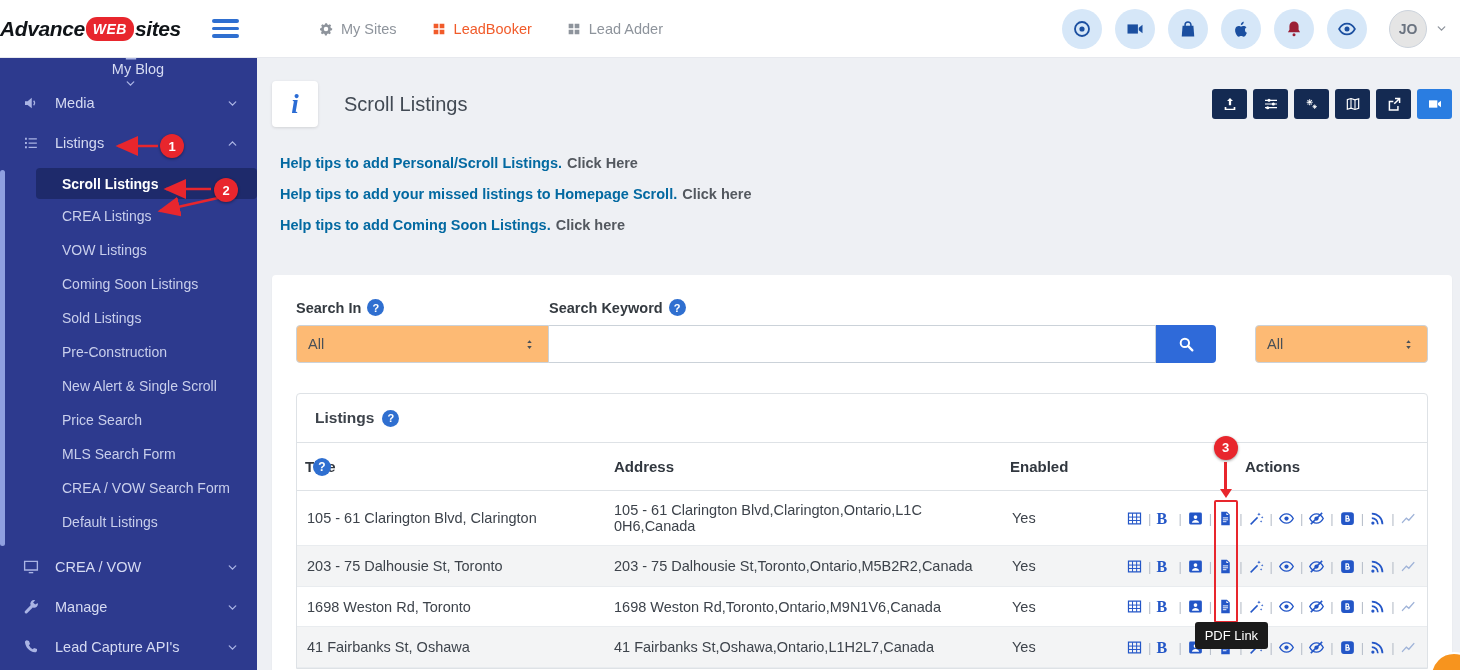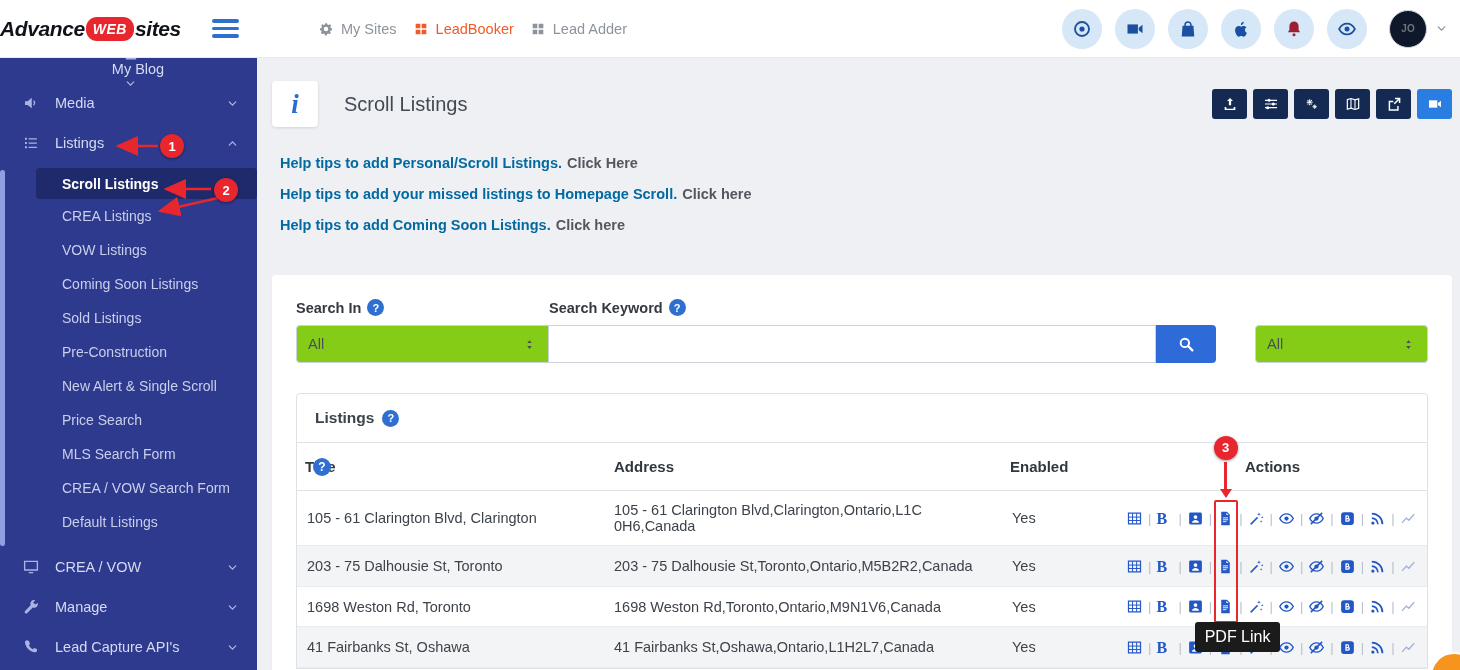--- a/index.html
+++ b/index.html
@@ -7,31 +7,31 @@
   body { font-family:"Liberation Sans", sans-serif; }
   .app { position:relative; width:1460px; height:670px; overflow:hidden; background:#eef0f4; }
 
   
   .topbar { position:absolute; top:0; left:0; right:0; height:58px; background:#fff; border-bottom:1px solid #e7e9ee; display:flex; align-items:center; z-index:20; }
   .logo { display:flex; align-items:center; padding-left:0; width:196px; cursor:pointer;font-style:italic; }
   .logo-p1,.logo-p2 { font-size:21px; font-weight:800; color:#101418; letter-spacing:-0.4px; }
   .logo-badge { background:#e8262d; color:#fff; font-size:14px; font-weight:700; padding:4px 7px; border-radius:11px; margin:0 1px; letter-spacing:.5px; }
   .hamburger { margin-left:16px; width:30px; height:24px; background:none; border:none; cursor:pointer; display:flex; flex-direction:column; justify-content:center; gap:4px; }
   .hamburger span { display:block; width:27px; height:3.5px; background:#2f6fd0; border-radius:2px; }
-  .topnav { display:flex; align-items:center; gap:16px; margin-left:76px; }
+  .topnav { display:flex; align-items:center; gap:34px; margin-left:76px; }
   .topnav-item { display:flex; align-items:center; gap:7px; color:#8e949c; font-size:14.5px; cursor:pointer; text-decoration:none; }
   .topnav-item .ic { width:16px; height:16px; }
   .topnav-item.orange { color:#f15b2a; }
   .top-right { margin-left:auto; display:flex; align-items:center; padding-right:12px; }
   .circles { display:flex; align-items:center; gap:13px; }
   .circle-btn { width:40px; height:40px; border-radius:50%; background:#d6e7f8; border:none; cursor:pointer; display:flex; align-items:center; justify-content:center; color:#1b4fa0; }
   .circle-btn .ic { width:20px; height:20px; }
   .circle-btn.bell { color:#9b1f35; }
   .avatar-wrap { display:flex; align-items:center; gap:8px; margin-left:22px; cursor:pointer; }
-  .avatar { width:38px; height:38px; border-radius:50%; border:1.5px solid #ccd3dc; background:#0f172a; color:#6a7380; font-size:10px; font-weight:700; display:flex; align-items:center; justify-content:center; }
+  .avatar { width:38px; height:38px; border-radius:50%; border:1.5px solid #ccd3dc; background:#e5e5e5; color:#6a7380; font-size:14px; font-weight:700; display:flex; align-items:center; justify-content:center; }
   .av-chev { width:13px; height:13px; color:#8e949c; }
 
   
   .body-row { position:absolute; top:58px; left:0; right:0; bottom:0; display:flex; }
   .sidebar { width:257px; flex-shrink:0; background:#2d3a8e; position:relative; overflow:hidden; }
   .side-scroll { position:absolute; left:0; top:112px; width:5px; height:376px; background:#8fa0e0; border-radius:3px; z-index:2; }
   .side-item { height:40px; display:flex; align-items:center; padding:0 18px 0 22px; color:#d5daf2; font-size:14.5px; cursor:pointer; }
   .side-item:first-child { margin-top:-15px;flex-direction:column; }
   .si-icon { width:18px; height:18px; color:#aab4e4; flex-shrink:0; }
   .si-icon .ic { width:18px; height:18px; }
@@ -60,21 +60,21 @@
   .help-red { color:#0369a1; }
   .help-link { color:#53585f; margin-left:5px; cursor:pointer; }
 
   
   .card { margin-top:40px; background:#fff; border-radius:4px; box-shadow:0 1px 2px rgba(0,0,0,.05); padding:24px; height:600px; }
   .labels-row { display:flex; margin-bottom:9px; }
   .label-cell { display:flex; align-items:center; gap:6px; font-size:14.5px; font-weight:700; color:#343a40; }
   .label-cell.w1 { width:253px; }
   .qmark { display:inline-flex; width:17px; height:17px; border-radius:50%; background:#2f6fd0; color:#fff; font-size:11px; font-weight:700; align-items:center; justify-content:center; flex-shrink:0; cursor:pointer; }
   .controls-row { display:flex; height:38px; }
-  .sel { border:1px solid #cbd2d9; display:flex; align-items:center; justify-content:space-between; padding:0 11px; color:#495057; font-size:14.5px; cursor:pointer; background:#84cc16; }
+  .sel { border:1px solid #cbd2d9; display:flex; align-items:center; justify-content:space-between; padding:0 11px; color:#495057; font-size:14.5px; cursor:pointer; background:#fdba74; }
   .sel1 { width:253px; border-radius:4px 0 0 4px; }
   .sel2 { width:173px; border-radius:4px; }
   .sel-caret { width:15px; height:15px; color:#495057; }
   .sel-caret .ic { width:15px; height:15px; }
   .kw-input { flex:1; border:1px solid #cbd2d9; border-left:none; padding:0 12px; font-size:15px; color:#333; outline:none; font-family:"Liberation Sans", sans-serif; }
   .search-btn { width:60px; background:#2f6ad9; border:none; border-radius:0 4px 4px 0; color:#fff; cursor:pointer; display:flex; align-items:center; justify-content:center; }
   .search-btn .ic { width:18px; height:18px; }
   .ctrl-gap { width:39px; }
 
   
@@ -97,21 +97,21 @@
   .sep { color:#b9c0cb; margin:0 4px; font-size:13px; vertical-align:middle; }
 
   
   .annot-svg { position:absolute; left:0; top:0; z-index:38; pointer-events:none; }
   .annot-circle { position:absolute; width:24px; height:24px; border-radius:50%; background:#e8262d; color:#fff; font-weight:700; font-size:13px; display:flex; align-items:center; justify-content:center; z-index:41; box-shadow:0 1px 3px rgba(0,0,0,.4); }
   .annot-c1 { left:160px; top:134px; }
   .annot-c2 { left:214px; top:178px; }
   .annot-box { position:absolute; border:2px solid #e8262d; border-radius:2px; z-index:39; }
   .annot-stem { position:absolute; width:3px; background:#e8262d; z-index:40; }
   .annot-head { position:absolute; width:0; height:0; border-left:6px solid transparent; border-right:6px solid transparent; border-top:9px solid #e8262d; z-index:40; }
-  .pdf-tooltip { position:absolute; background:#1b1b1b; color:#fff; font-size:16px; padding:6px 10px; border-radius:3px; z-index:42; white-space:nowrap; }
+  .pdf-tooltip { position:absolute; background:#1b1b1b; color:#fff; font-size:13px; padding:6px 10px; border-radius:3px; z-index:42; white-space:nowrap; }
   .chat-bubble { position:absolute; left:1430px; top:652px; width:48px; height:48px; border-radius:50%; background:#f7941e; border:2px solid #fff; z-index:43; cursor:pointer; }
   .ic { display:block; }
 </style>
 </head>
 <body>
 
 <div class="app">
 
   <header class="topbar">
     <div class="logo">

